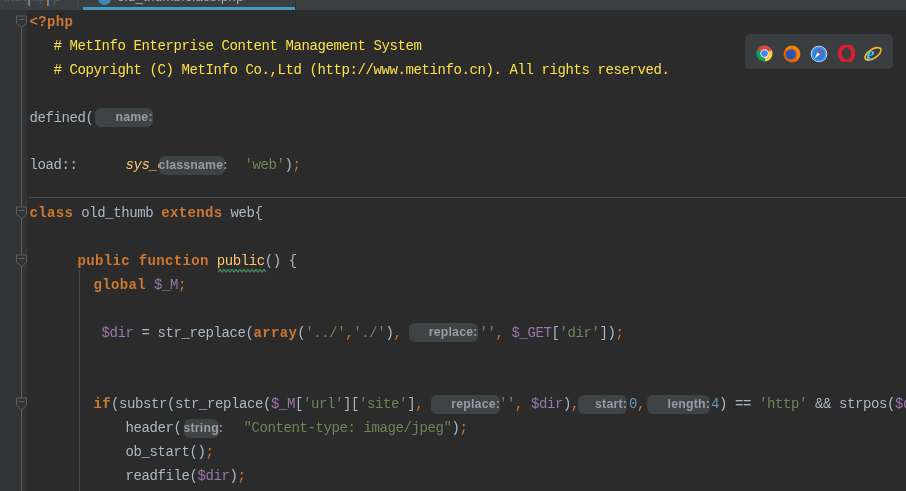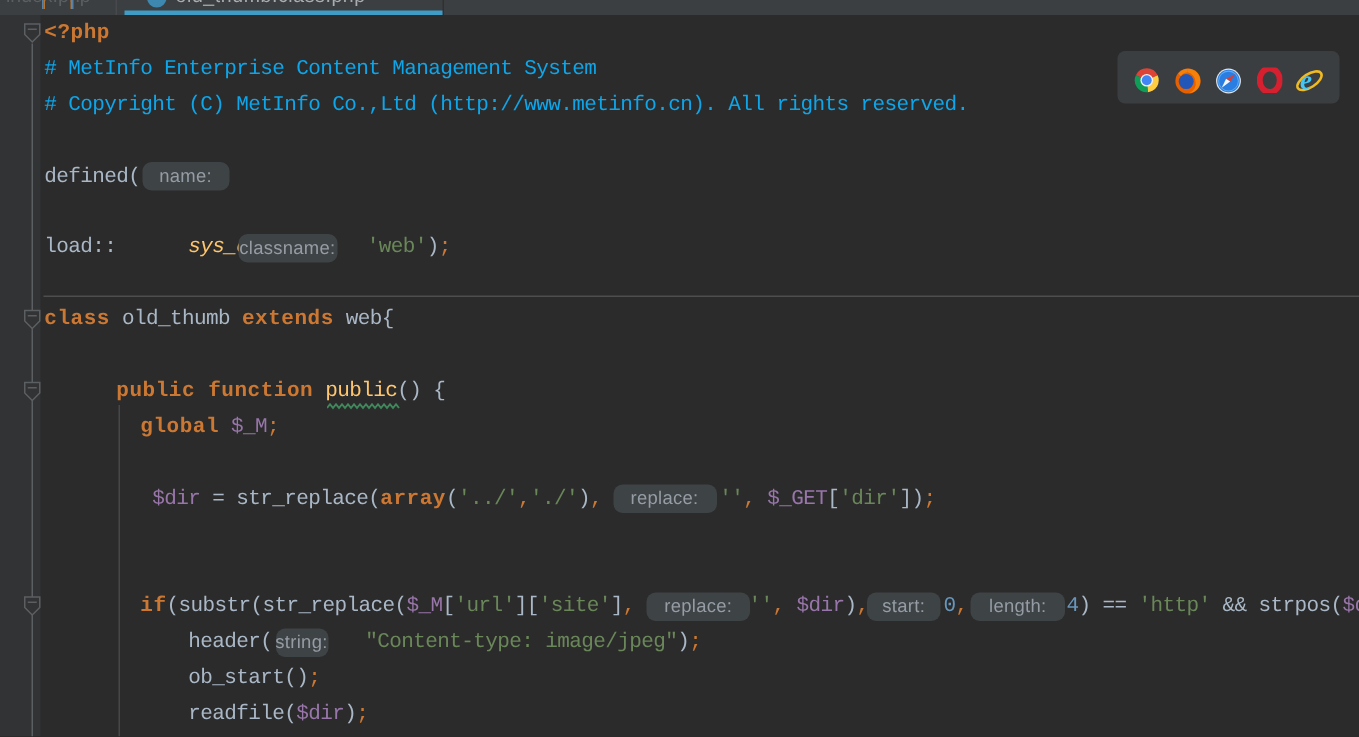--- a/index.html
+++ b/index.html
@@ -12,28 +12,28 @@
 #foldline{position:absolute;left:21px;top:29px;width:1px;height:462px;background:#5c5f61;}
 .fold{position:absolute;left:15px;width:13px;height:14px;}
 #sep{position:absolute;left:29px;top:197px;width:877px;height:1px;background:#4e4e4e;}
 #guide{position:absolute;left:79px;top:270px;width:1px;height:221px;background:#45484a;}
 .ln{position:absolute;left:0;top:0;width:906px;height:24px;line-height:24px;white-space:pre;
     color:#a9b7c6;letter-spacing:-0.4px;}
 .seg{position:absolute;top:0;}
 .k{color:#cc7832;font-weight:bold;letter-spacing:0.35px;}
 .o{color:#cc7832;}
 .s{color:#6a8759;}
-.c{color:#0ea5e9;}
+.c{color:#fde047;margin-left:24px;}
 .v{color:#9876aa;}
 .n{color:#6897bb;}
 .fy{color:#ffc66d;}
 .fi{color:#ffc66d;font-style:italic;margin-left:48px;}
 .hint{position:absolute;box-sizing:border-box;height:19px;line-height:19px;border-radius:6px;
       background:#3e4346;color:#969ca4;font-family:"Liberation Sans",sans-serif;font-size:12.3px;
-      text-align:center;letter-spacing:0.2px;top:2.5px;font-weight:normal;}
+      text-align:right;letter-spacing:0.2px;top:2.5px;font-weight:bold;}
 #browsers{position:absolute;left:745px;top:34px;width:148px;height:35px;background:#3b3e40;
           border-radius:5px;}
 .bicon{position:absolute;top:45px;}
 </style>
 </head>
 <body>
 <div id="gutter"></div>
 <div id="foldline"></div>
 <div id="sep"></div>
 <div id="guide"></div>

